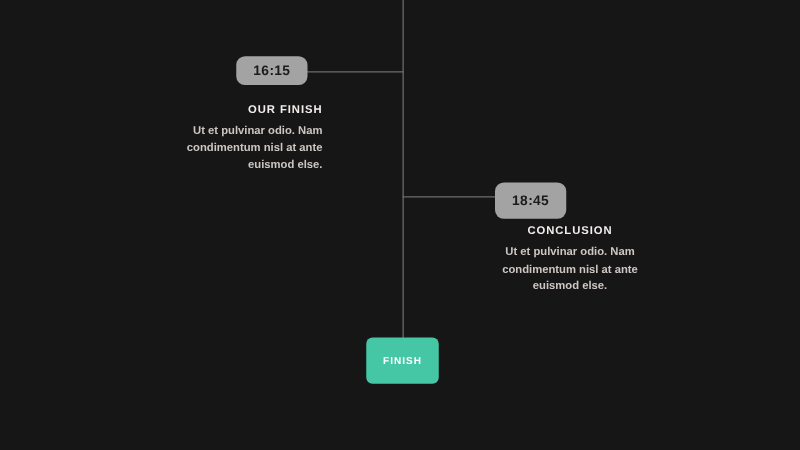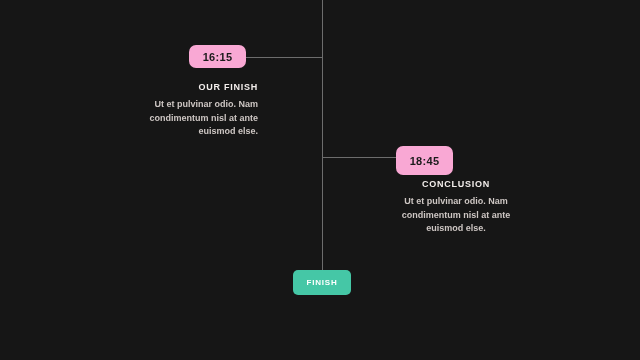--- a/index.html
+++ b/index.html
@@ -43,21 +43,21 @@
   }
   .connector-2 {
     left: 322px;
     top: 157px;
     width: 76px;
   }
 
   
   .time-pill {
     position: absolute;
-    background: #f9a8d4;
+    background: #a3a3a3;
     border-radius: 7px;
     color: #1b1b1b;
     font-size: 11px;
     font-weight: bold;
     letter-spacing: 0.3px;
     display: flex;
     align-items: center;
     justify-content: center;
     box-sizing: border-box;
   }
@@ -107,21 +107,21 @@
     margin: 0;
     font-weight: bold;
   }
 
   
   .finish-button {
     position: absolute;
     left: 293px;
     top: 270px;
     width: 58px;
-    height: 25px;
+    height: 37px;
     background: #45c7a6;
     border: none;
     border-radius: 5px;
     color: #ffffff;
     font-family: "Liberation Sans", sans-serif;
     font-size: 8px;
     font-weight: bold;
     letter-spacing: 0.8px;
     display: flex;
     align-items: center;

